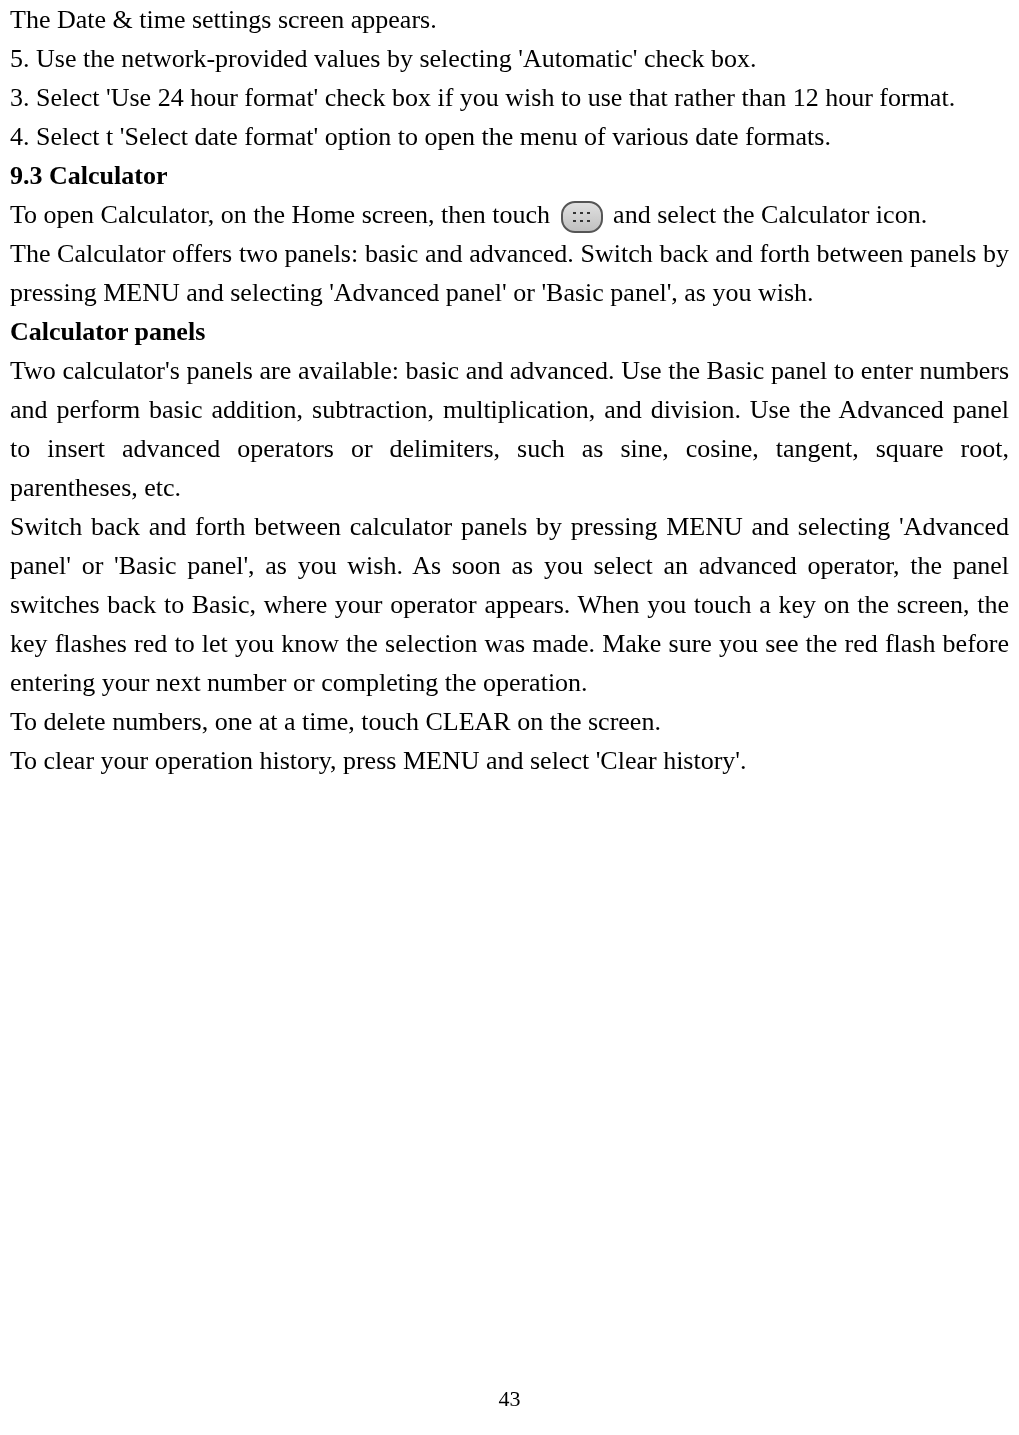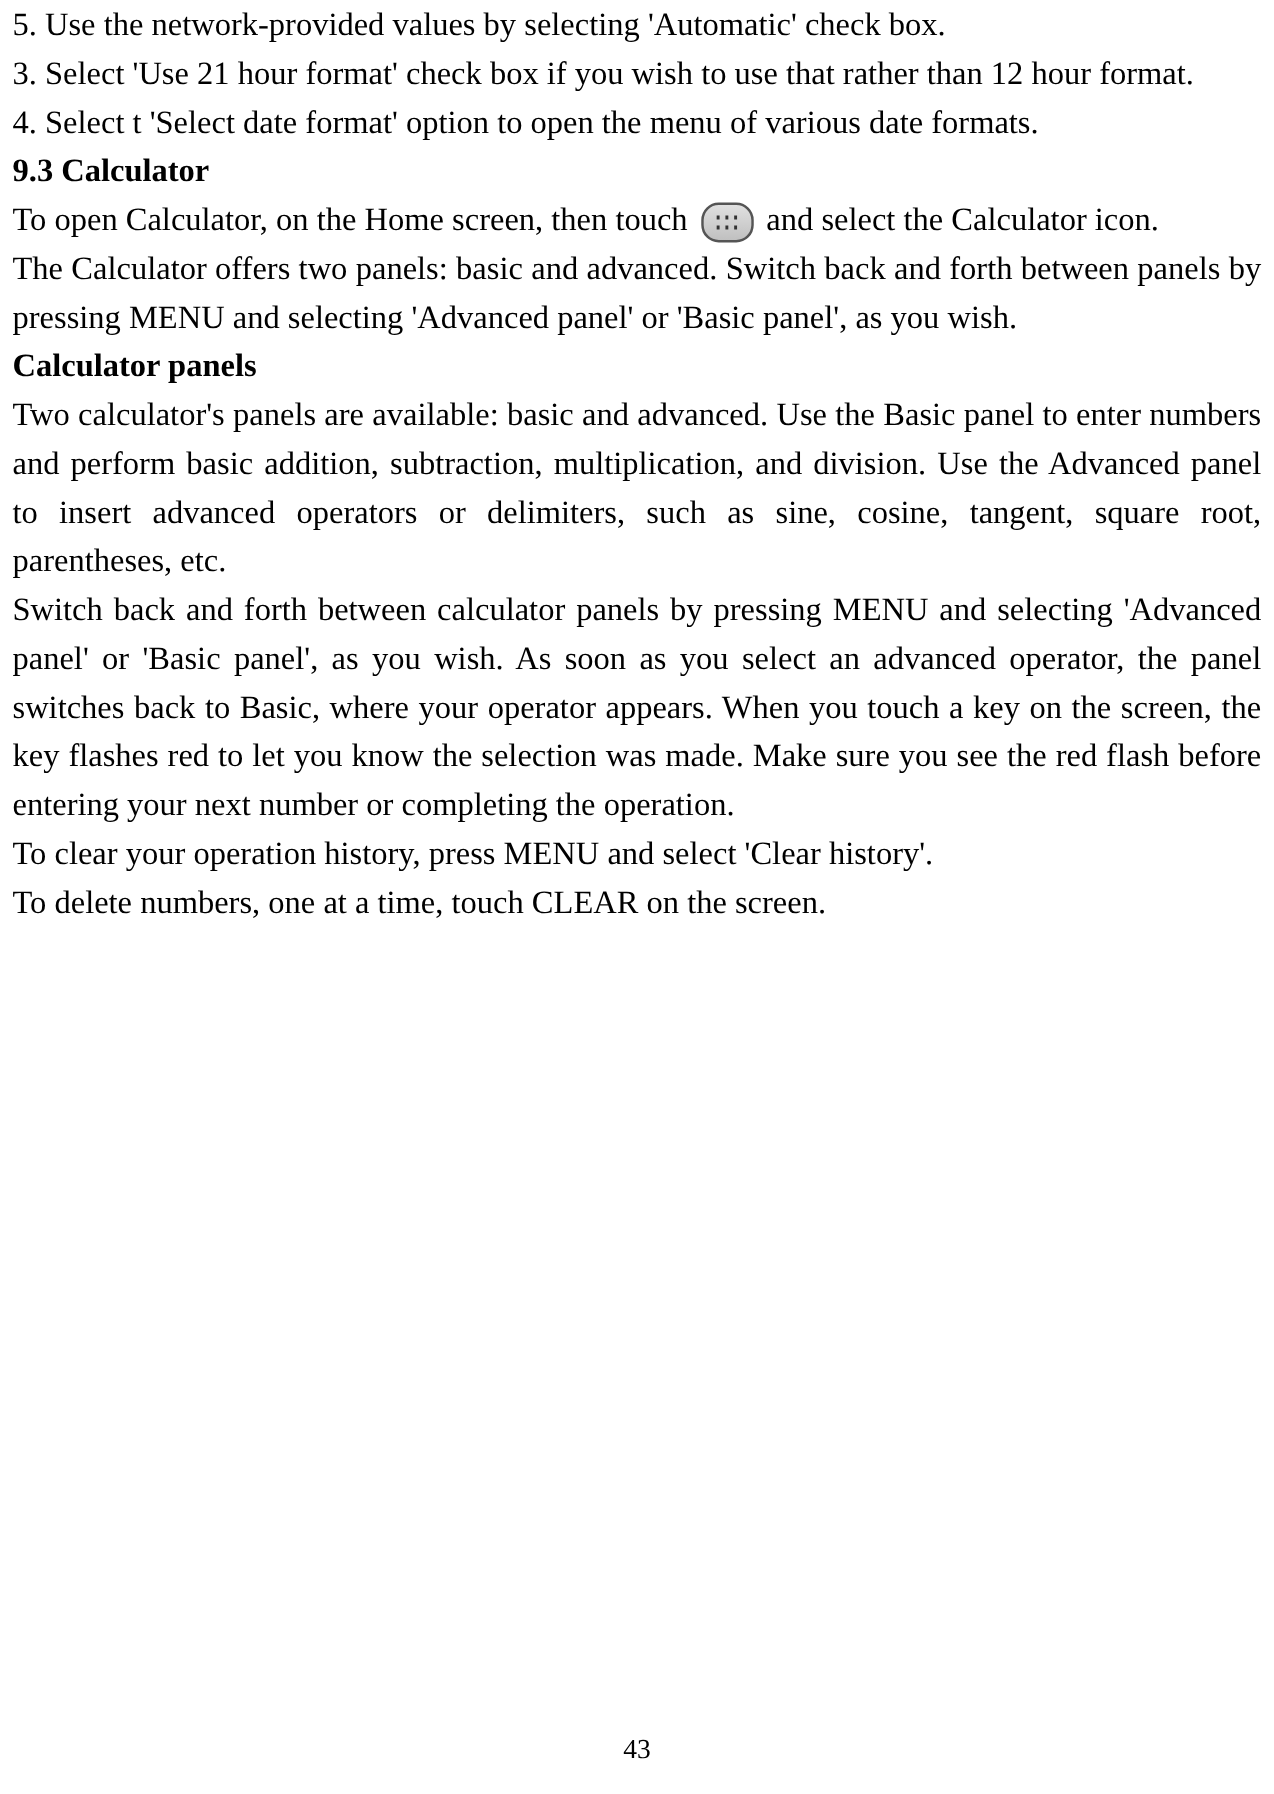--- a/index.html
+++ b/index.html
@@ -56,28 +56,29 @@
       left: 0;
       right: 0;
       text-align: center;
       font-size: 22px;
     }
   </style>
 </head>
 <body>
 
 <div class="page">
+  <p class="para">The Date &amp; time settings screen appears.</p>
   <p class="para">5. Use the network-provided values by selecting 'Automatic' check box.</p>
-  <p class="para">3. Select 'Use 21 hour format' check box if you wish to use that rather than 12 hour format.</p>
+  <p class="para">3. Select 'Use 24 hour format' check box if you wish to use that rather than 12 hour format.</p>
   <p class="para">4. Select t 'Select date format' option to open the menu of various date formats.</p>
   <p class="para bold">9.3 Calculator</p>
   <p class="para justify">
     <span>To open Calculator, on the Home screen, then touch </span><span class="inline-icon"></span><span> and select the Calculator icon.</span>
   </p>
   <p class="para justify">The Calculator offers two panels: basic and advanced. Switch back and forth between panels by pressing MENU and selecting 'Advanced panel' or 'Basic panel', as you wish.</p>
   <p class="para bold">Calculator panels</p>
   <p class="para justify">Two calculator's panels are available: basic and advanced. Use the Basic panel to enter numbers and perform basic addition, subtraction, multiplication, and division. Use the Advanced panel to insert advanced operators or delimiters, such as sine, cosine, tangent, square root, parentheses, etc.</p>
   <p class="para justify">Switch back and forth between calculator panels by pressing MENU and selecting 'Advanced panel' or 'Basic panel', as you wish. As soon as you select an advanced operator, the panel switches back to Basic, where your operator appears. When you touch a key on the screen, the key flashes red to let you know the selection was made. Make sure you see the red flash before entering your next number or completing the operation.</p>
+  <p class="para">To delete numbers, one at a time, touch CLEAR on the screen.</p>
   <p class="para">To clear your operation history, press MENU and select 'Clear history'.</p>
-  <p class="para">To delete numbers, one at a time, touch CLEAR on the screen.</p>
 </div>
 
 <div class="page-number">43</div>
 
 </body></html>

